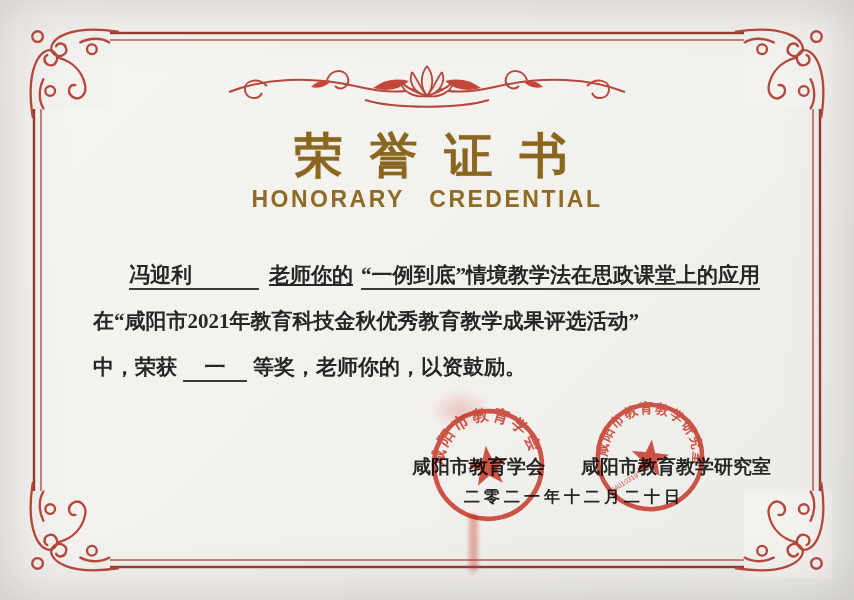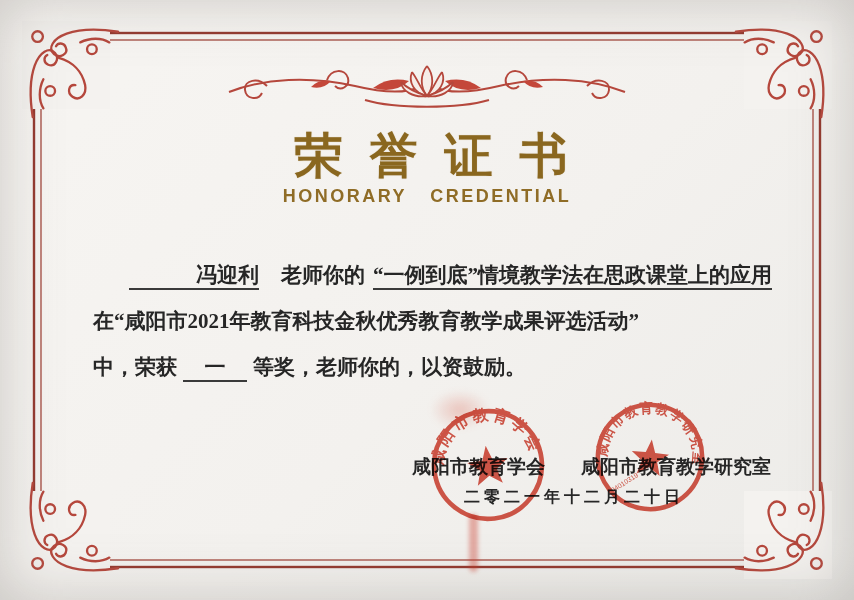--- a/index.html
+++ b/index.html
@@ -9,31 +9,31 @@
   .vignette{position:absolute;inset:0;pointer-events:none;
             box-shadow:inset 0 0 60px rgba(120,115,110,.35);}
   .border-svg{position:absolute;left:0;top:0;}
   .corner-cover{position:absolute;width:88px;height:88px;background:#f4f2ef;}
   .corner{position:absolute;width:97px;height:97px;}
   .ornament-top{position:absolute;left:215px;top:54px;}
   .title{position:absolute;top:124px;left:0;width:100%;text-align:center;
          font-size:48px;font-weight:700;color:#8a671f;letter-spacing:27px;padding-left:35px;
          box-sizing:border-box;text-shadow:0 0 1px rgba(138,103,31,.4);}
   .subtitle{position:absolute;top:186px;left:0;width:100%;text-align:center;
-            font-size:18px;font-weight:600;color:#8f6c26;letter-spacing:2.5px;word-spacing:16px;
+            font-size:23px;font-weight:600;color:#8f6c26;letter-spacing:2.5px;word-spacing:16px;
             font-family:"Liberation Sans","DejaVu Sans",sans-serif;}
   .body-text{position:absolute;left:93px;top:252px;width:678px;color:#262626;
              font-size:21px;font-weight:700;line-height:46px;white-space:nowrap;}
   .body-line1{margin-left:36px;}
-  .u-name{display:inline-block;min-width:130px;text-align:right;
+  .u-name{display:inline-block;min-width:130px;text-align:left;
           border-bottom:2px solid #3a3a3a;line-height:26px;}
   .u-achv{display:inline-block;border-bottom:2px solid #3a3a3a;line-height:26px;margin-left:8px;}
   .u-award{display:inline-block;min-width:64px;text-align:center;
            border-bottom:2px solid #3a3a3a;line-height:26px;margin:0 6px;}
-  .salutation{margin-left:22px;}
+  .salutation{margin-left:10px;text-decoration:underline;}
   .issuers{position:absolute;left:412px;top:454px;display:flex;gap:36px;
            font-size:19px;font-weight:700;color:#262626;white-space:nowrap;}
   .date{position:absolute;left:424px;top:487px;width:300px;text-align:center;
         font-size:16px;font-weight:700;color:#262626;letter-spacing:4px;white-space:nowrap;}
   .stamp{position:absolute;mix-blend-mode:multiply;opacity:.82;}
   .stamp-left{left:427px;top:404px;transform:rotate(-7deg);}
   .stamp-right{left:591px;top:398px;transform:rotate(6deg);}
   .ink-drip{position:absolute;left:469px;top:514px;width:9px;height:58px;border-radius:5px;
             background:rgba(203,55,40,.38);filter:blur(2px);}
   .ink-smudge{position:absolute;left:430px;top:390px;width:60px;height:40px;border-radius:50%;

